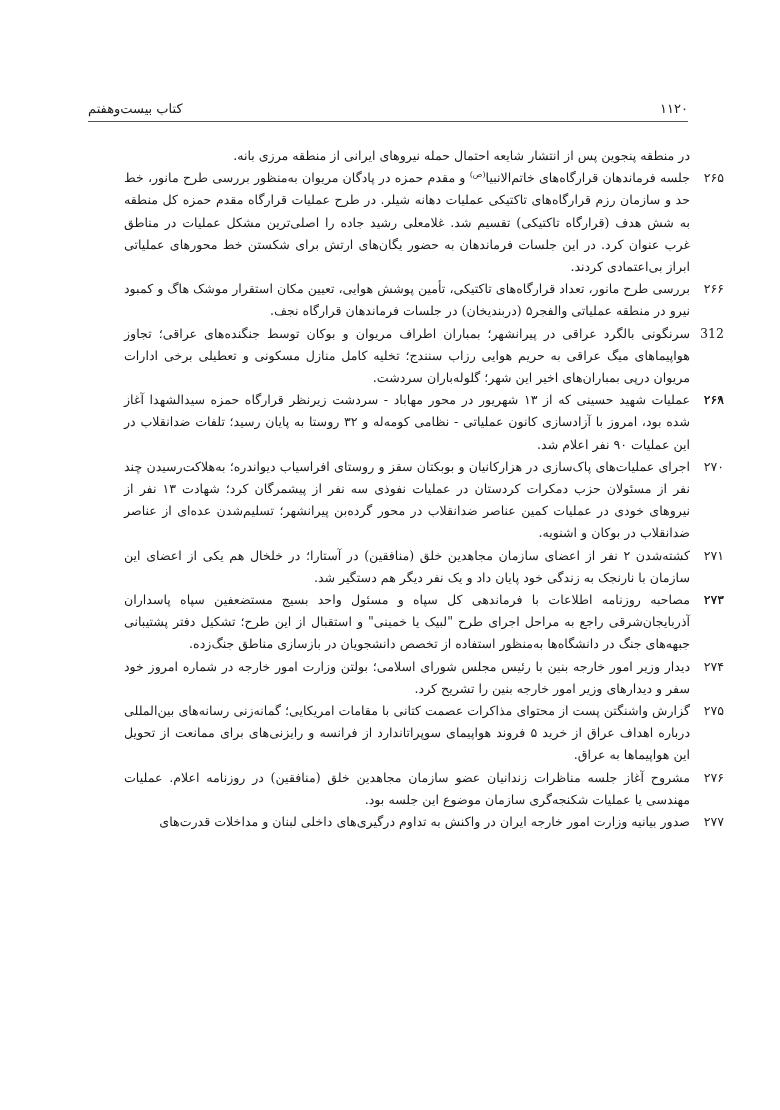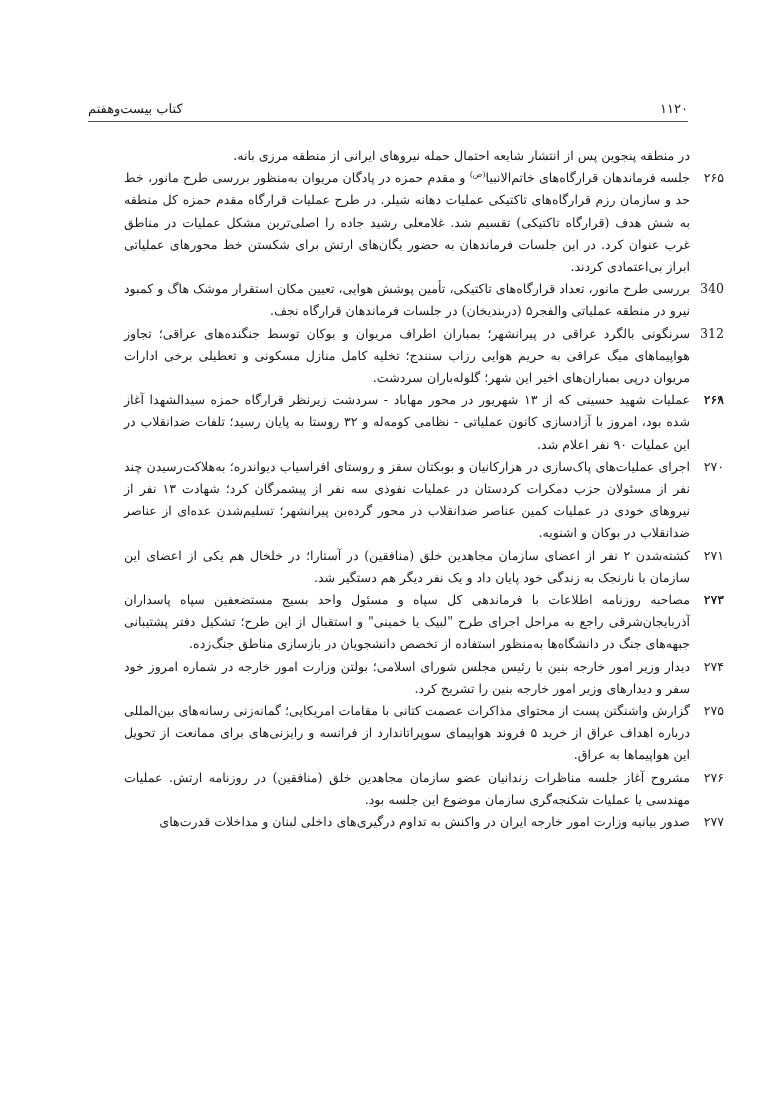--- a/index.html
+++ b/index.html
@@ -33,21 +33,21 @@
 
   <div class="body">
     <div class="cont">در منطقه پنجوین پس از انتشار شایعه احتمال حمله نیروهای ایرانی از منطقه مرزی بانه.</div>
 
     <div class="entry">
       <span class="num">۲۶۵</span>
       <span>جلسه فرماندهان قرارگاه‌های خاتم‌الانبیا</span><span class="sup">(ص)</span><span> و مقدم حمزه در پادگان مریوان به‌منظور بررسی طرح مانور، خط حد و سازمان رزم قرارگاه‌های تاکتیکی عملیات دهانه شیلر. در طرح عملیات قرارگاه مقدم حمزه کل منطقه به شش هدف (قرارگاه تاکتیکی) تقسیم شد. غلامعلی رشید جاده را اصلی‌ترین مشکل عملیات در مناطق غرب عنوان کرد. در این جلسات فرماندهان به حضور یگان‌های ارتش برای شکستن خط محورهای عملیاتی ابراز بی‌اعتمادی کردند.</span>
     </div>
 
     <div class="entry">
-      <span class="num">340</span>
+      <span class="num">۲۶۶</span>
       <span>بررسی طرح مانور، تعداد قرارگاه‌های تاکتیکی، تأمین پوشش هوایی، تعیین مکان استقرار موشک هاگ و کمبود نیرو در منطقه عملیاتی والفجر۵ (دربندیخان) در جلسات فرماندهان قرارگاه نجف.</span>
     </div>
 
     <div class="entry">
       <span class="num">312</span>
       <span>سرنگونی بالگرد عراقی در پیرانشهر؛ بمباران اطراف مریوان و بوکان توسط جنگنده‌های عراقی؛ تجاوز هواپیماهای میگ عراقی به حریم هوایی رزاب سنندج؛ تخلیه کامل منازل مسکونی و تعطیلی برخی ادارات مریوان درپی بمباران‌های اخیر این شهر؛ گلوله‌باران سردشت.</span>
     </div>
 
     <div class="entry">
       <span class="num">۲۶۸</span>
@@ -82,21 +82,21 @@
       <span>دیدار وزیر امور خارجه بنین با رئیس مجلس شورای اسلامی؛ بولتن وزارت امور خارجه در شماره امروز خود سفر و دیدارهای وزیر امور خارجه بنین را تشریح کرد.</span>
     </div>
 
     <div class="entry">
       <span class="num">۲۷۵</span>
       <span>گزارش </span><span class="it">واشنگتن پست</span><span> از محتوای مذاکرات عصمت کتانی با مقامات امریکایی؛ گمانه‌زنی رسانه‌های بین‌المللی درباره اهداف عراق از خرید ۵ فروند هواپیمای سوپراتاندارد از فرانسه و رایزنی‌های برای ممانعت از تحویل این هواپیماها به عراق.</span>
     </div>
 
     <div class="entry">
       <span class="num">۲۷۶</span>
-      <span>مشروح آغاز جلسه مناظرات زندانیان عضو سازمان مجاهدین خلق (منافقین) در روزنامه </span><span class="it">ارتش</span><span>. عملیات مهندسی یا عملیات شکنجه‌گری سازمان موضوع این جلسه بود.</span>
+      <span>مشروح آغاز جلسه مناظرات زندانیان عضو سازمان مجاهدین خلق (منافقین) در روزنامه </span><span class="it">اعلام</span><span>. عملیات مهندسی یا عملیات شکنجه‌گری سازمان موضوع این جلسه بود.</span>
     </div>
 
     <div class="entry">
       <span class="num">۲۷۷</span>
       <span>صدور بیانیه وزارت امور خارجه ایران در واکنش به تداوم درگیری‌های داخلی لبنان و مداخلات قدرت‌های</span>
     </div>
   </div>
 </div>
 
 </body></html>

